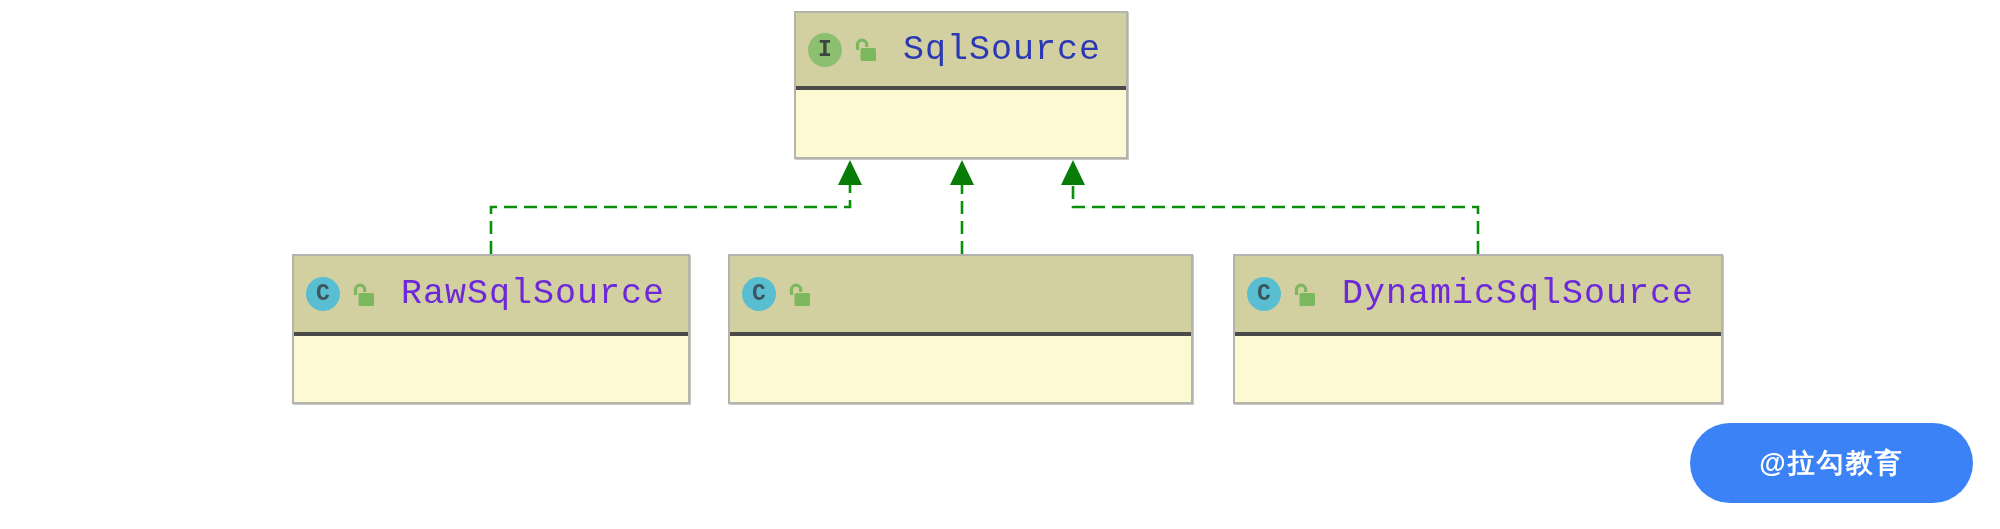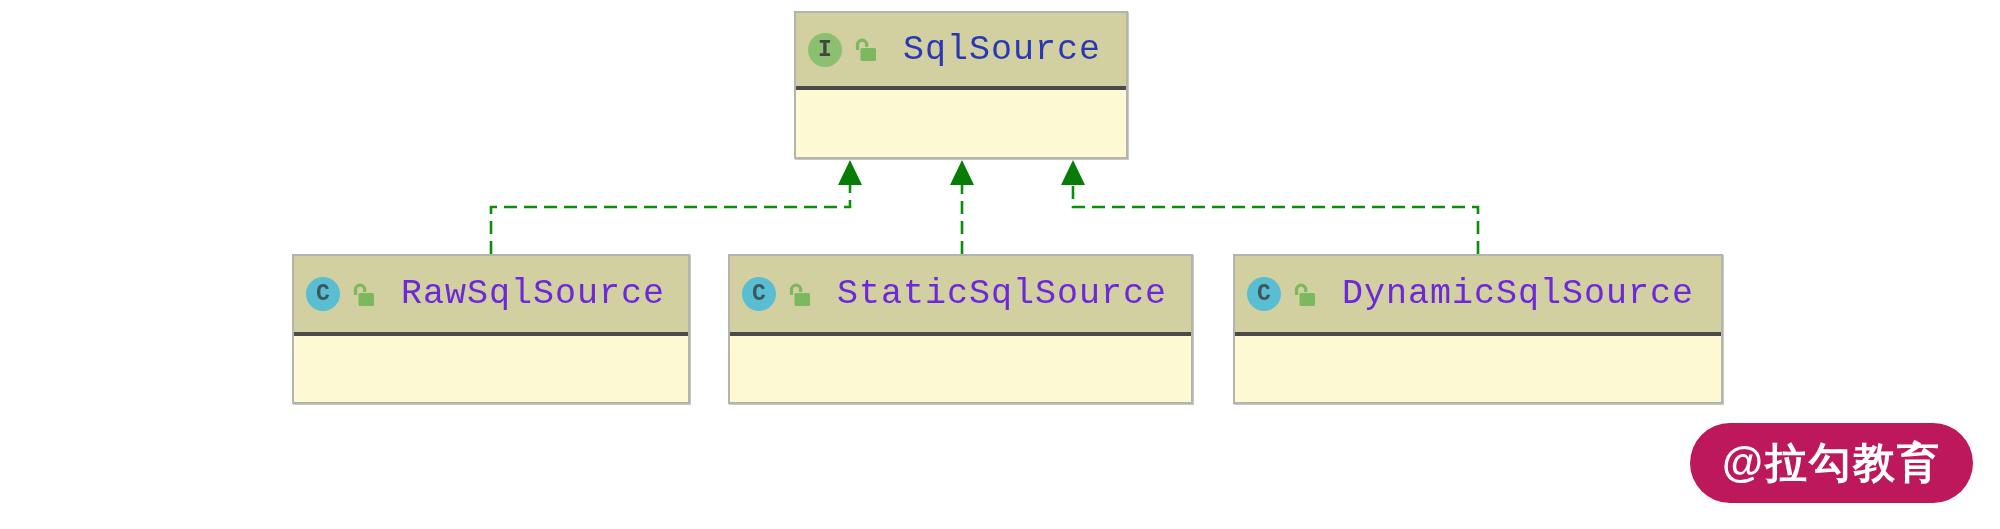--- a/index.html
+++ b/index.html
@@ -73,26 +73,26 @@
     stroke-dasharray: 13 7;
   }
   .edge-arrow { fill: #077d07; stroke: none; }
 
   
   .watermark {
     position: absolute;
     left: 1690px; top: 423px;
     width: 283px; height: 80px;
     border-radius: 40px;
-    background: #be185d;
+    background: #3b82f6;
     display: flex;
     align-items: center;
     justify-content: center;
     color: #ffffff;
-    font-size: 42px;
+    font-size: 27px;
     font-weight: bold;
     letter-spacing: 2px;
     font-family: "Liberation Sans", sans-serif;
   }
 </style>
 </head>
 <body>
 
 <div id="canvas">
 
@@ -141,21 +141,20 @@
 
   <div class="uml-node class-node" style="left:728px; top:254px; width:465px; height:150px;">
     <div class="node-header">
       <span class="kind-icon class-kind">C</span>
       <span class="lock-icon">
         <svg width="27" height="27" viewBox="0 0 27 27" xmlns="http://www.w3.org/2000/svg">
           <path d="M5.5 14 V8.8 a4.6 4.6 0 0 1 9.2 0 V11" fill="none" stroke="#7cb85e" stroke-width="3.2"></path>
           <rect x="8.5" y="12" width="15.5" height="13" rx="1.5" fill="#7cb85e"></rect>
         </svg>
       </span>
-      <span class="node-name class-name">StaticSqlSource</span>
     </div>
     <div class="node-body"></div>
   </div>
 
   <div class="uml-node class-node" style="left:1233px; top:254px; width:490px; height:150px;">
     <div class="node-header">
       <span class="kind-icon class-kind">C</span>
       <span class="lock-icon">
         <svg width="27" height="27" viewBox="0 0 27 27" xmlns="http://www.w3.org/2000/svg">
           <path d="M5.5 14 V8.8 a4.6 4.6 0 0 1 9.2 0 V11" fill="none" stroke="#7cb85e" stroke-width="3.2"></path>

